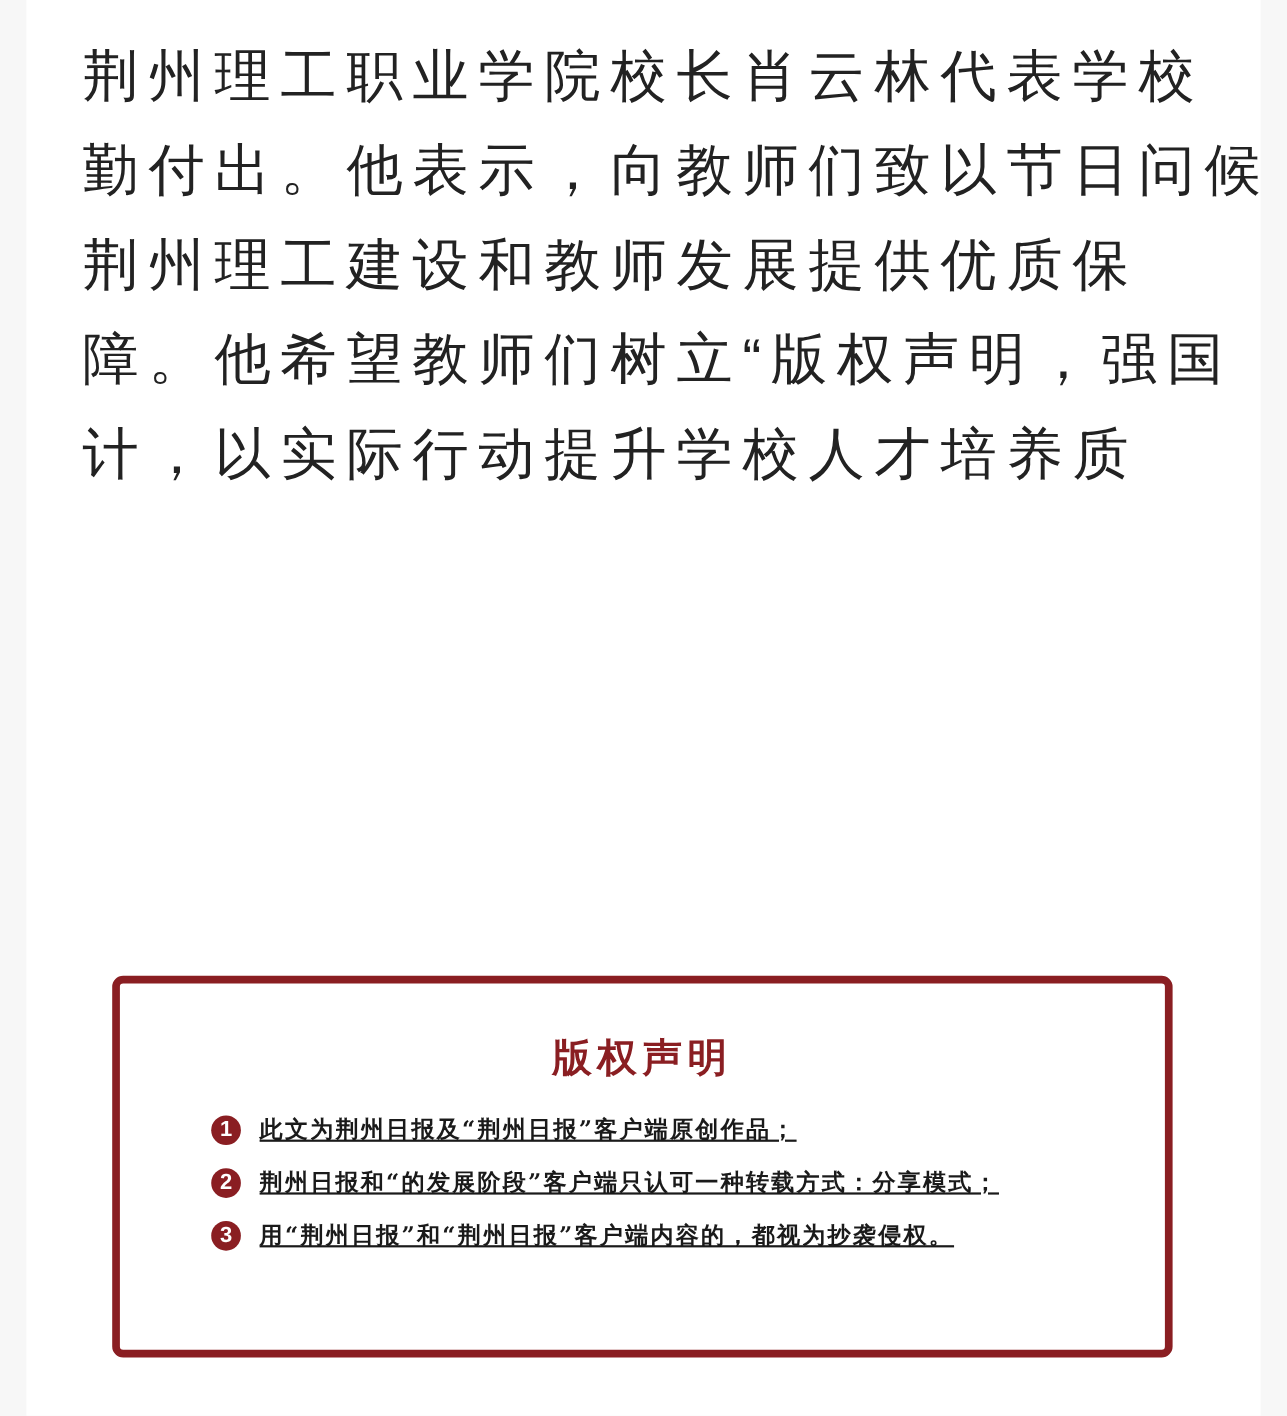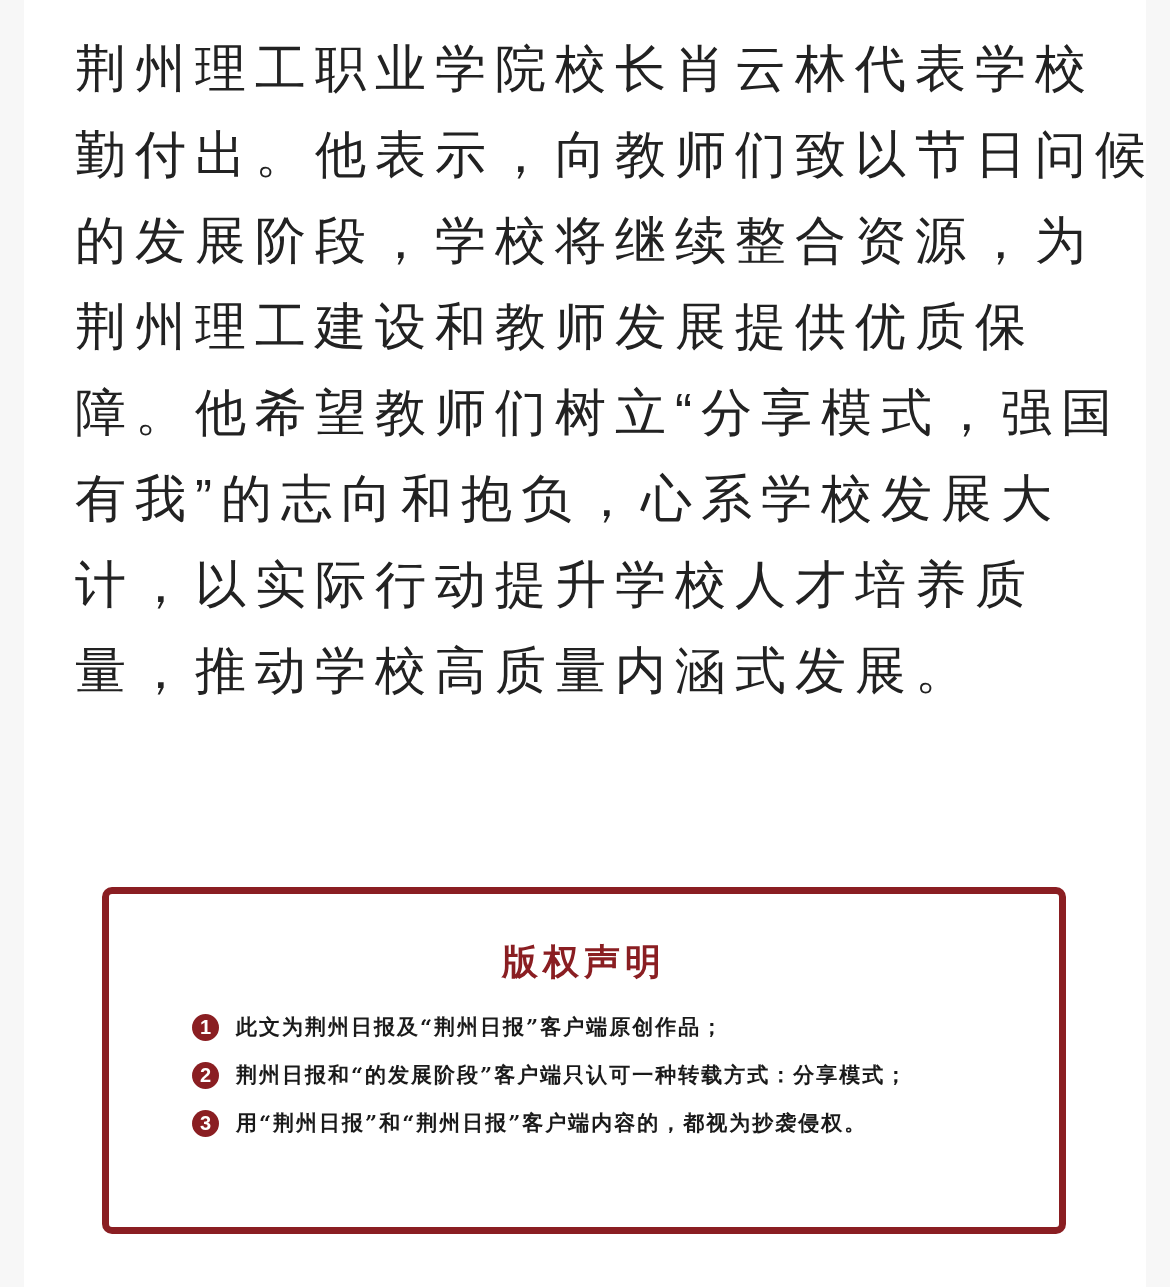--- a/index.html
+++ b/index.html
@@ -92,36 +92,34 @@
       font-family: "Liberation Sans", sans-serif;
       font-size: 20px;
       font-weight: bold;
       line-height: 27px;
       text-align: center;
       letter-spacing: 0;
     }
     .notice-item .txt-line {
       display: block;
       white-space: nowrap;
+      text-decoration: underline;
     }
   </style>
 </head>
 <body>
 
 <div class="page">
 
   <div class="article">
     <span class="line">荆州理工职业学院校长肖云林代表学校</span>
     <span class="line">勤付出。他表示，向教师们致以节日问候</span>
-    <span class="line">的发展阶段，学校将继续整合资源，为</span>
     <span class="line">荆州理工建设和教师发展提供优质保</span>
-    <span class="line">障。他希望教师们树立“分享模式，强国</span>
-    <span class="line">有我”的志向和抱负，心系学校发展大</span>
+    <span class="line">障。他希望教师们树立“版权声明，强国</span>
     <span class="line">计，以实际行动提升学校人才培养质</span>
-    <span class="line">量，推动学校高质量内涵式发展。</span>
   </div>
 
   <div class="notice">
     <div class="notice-title">版权声明</div>
     <ul class="notice-list">
       <li class="notice-item">
         <span class="badge">1</span>
         <span class="txt-line">此文为荆州日报及“荆州日报”客户端原创作品；</span>
       </li>
       <li class="notice-item">

